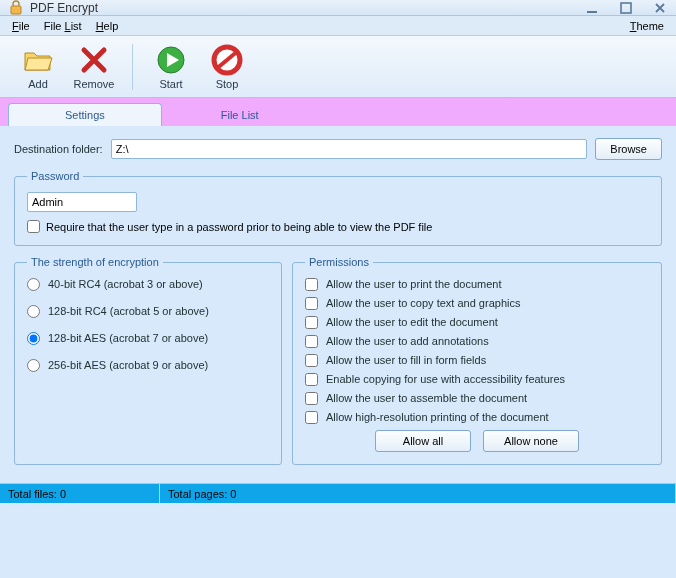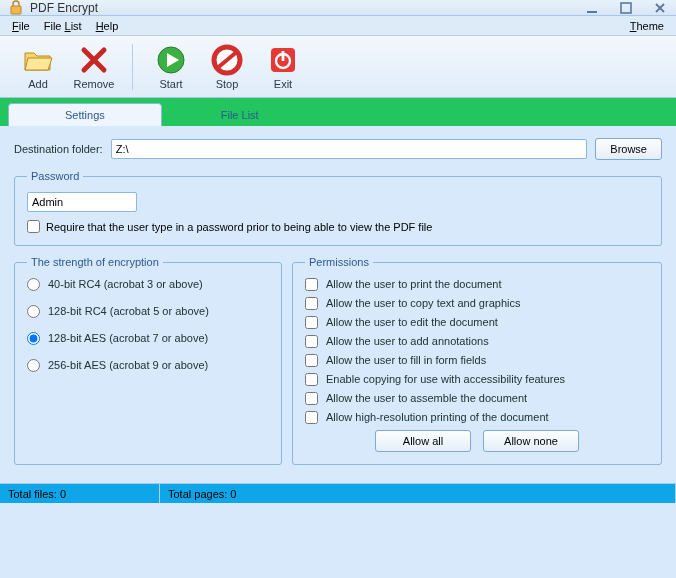--- a/index.html
+++ b/index.html
@@ -15,21 +15,21 @@
 .menubar .mitem { padding: 1px 4px; cursor: pointer; }
 .menubar .mitem span.ul { text-decoration: underline; }
 .menubar .spacer { flex: 1; }
 
 .toolbar { height: 62px; background: linear-gradient(#f3f8fd, #dfecf9); border-bottom: 1px solid #a7c7e7; display: flex; align-items: center; padding: 0 14px; gap: 8px; }
 .tbtn { width: 48px; display: flex; flex-direction: column; align-items: center; gap: 2px; cursor: pointer; }
 .tbtn .ticon { width: 32px; height: 32px; display: flex; align-items: center; justify-content: center; }
 .tbtn .tlabel { font-size: 11px; color: #2a3a4a; }
 .tsep { width: 1px; height: 46px; background: #b5cfe8; margin: 0 6px; }
 
-.tabstrip { height: 28px; display: flex; align-items: flex-end; padding: 0 8px; background: #22c55e; }
+.tabstrip { height: 28px; display: flex; align-items: flex-end; padding: 0 8px; background: #f0abfc; }
 .tab { padding: 5px 56px 5px 56px; border: 1px solid #8fb6dc; border-bottom: none; border-radius: 4px 4px 0 0; background: #d5e5f7; color: #2b5a93; cursor: pointer; font-size: 11px; margin-right: 2px; }
 .tab.active { background: #eef5fc; }
 .tab:not(.active) { background: transparent; border-color: transparent; }
 
 .content { padding: 12px 14px 8px 14px; background: #d7e9fb; }
 .row { display: flex; align-items: center; gap: 8px; margin-bottom: 10px; }
 .row label { font-size: 11px; color: #233; }
 input[type=text] { border: 1px solid #8fb6dc; border-radius: 2px; background: #fff; height: 20px; padding: 0 4px; font: inherit; }
 button.std { height: 22px; padding: 0 14px; border: 1px solid #7fa9d2; border-radius: 3px; background: linear-gradient(#fdfefe, #e4eef8); cursor: pointer; font: inherit; }
 
@@ -119,30 +119,20 @@
   </div>
   <div class="tbtn">
     <span class="ticon">
       <svg width="32" height="32" viewBox="0 0 32 32">
           <circle cx="16" cy="16" r="13" fill="#fff" stroke="#d32f2f" stroke-width="5"></circle>
           <rect x="5" y="14" width="22" height="4" fill="#d32f2f" transform="rotate(-40 16 16)"></rect>
         </svg>
     </span>
     <span class="tlabel">Stop</span>
   </div>
-  <div class="tbtn">
-    <span class="ticon">
-      <svg width="32" height="32" viewBox="0 0 32 32">
-          <rect x="4" y="4" width="24" height="24" rx="4" fill="#e53935"></rect>
-          <circle cx="16" cy="17" r="7" fill="none" stroke="#fff" stroke-width="2.4"></circle>
-          <rect x="14.6" y="7" width="2.8" height="10" fill="#fff"></rect>
-        </svg>
-    </span>
-    <span class="tlabel">Exit</span>
-  </div>
 </div>
 
 <div class="tabstrip">
   <div class="tab active">Settings</div>
   <div class="tab">File List</div>
 </div>
 
 <div class="content">
 
   <div class="row">

